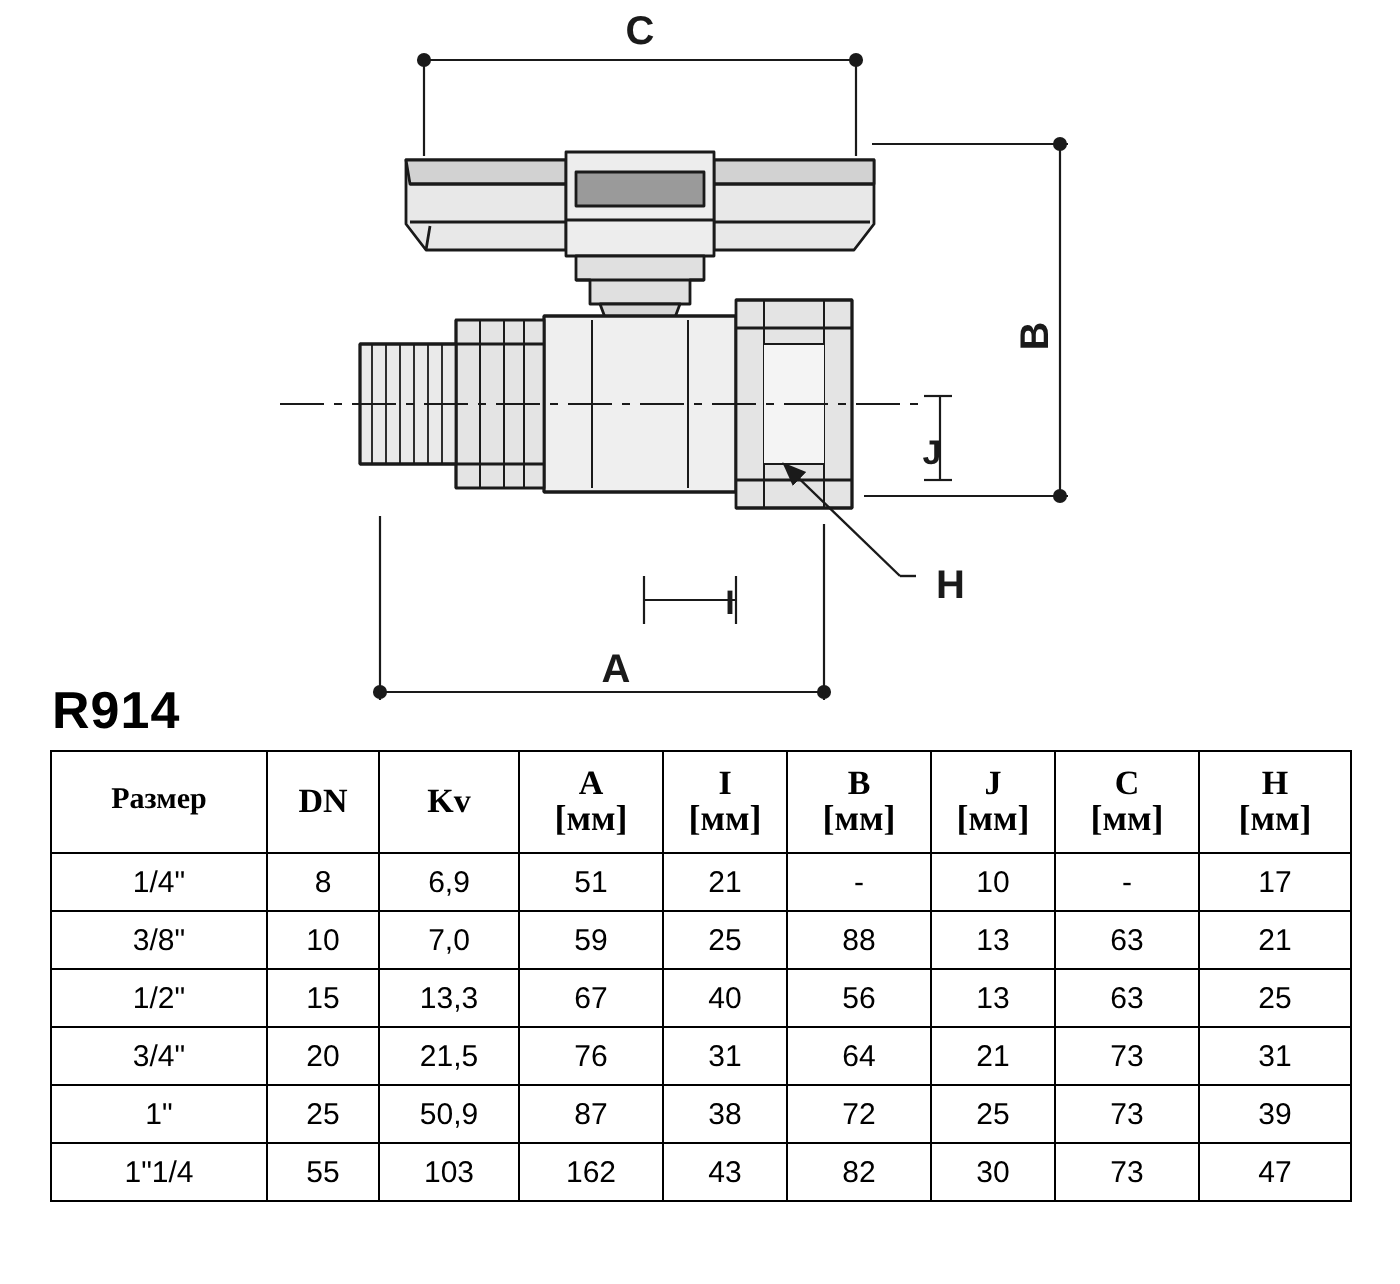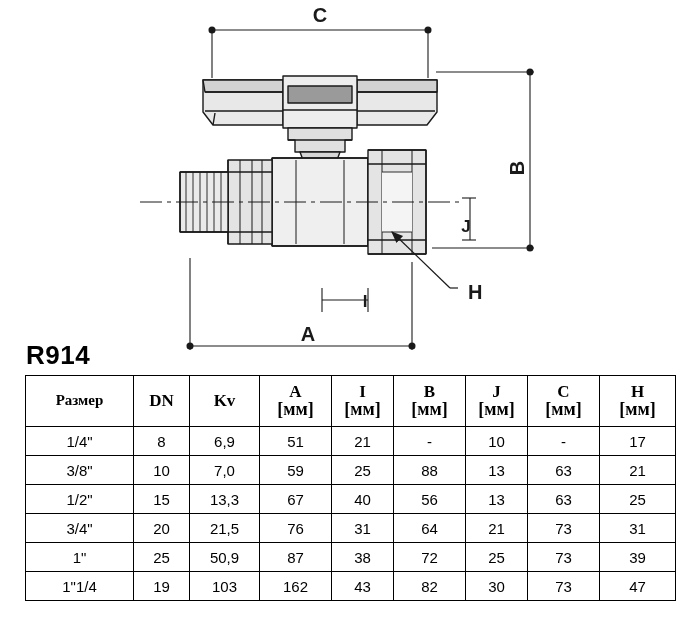--- a/index.html
+++ b/index.html
@@ -347,21 +347,21 @@
           <td>50,9</td>
           <td>87</td>
           <td>38</td>
           <td>72</td>
           <td>25</td>
           <td>73</td>
           <td>39</td>
         </tr>
         <tr>
           <td>1"1/4</td>
-          <td>19</td>
+          <td>55</td>
           <td>103</td>
           <td>162</td>
           <td>43</td>
           <td>82</td>
           <td>30</td>
           <td>73</td>
           <td>47</td>
         </tr>
       </tbody>
     </table>

